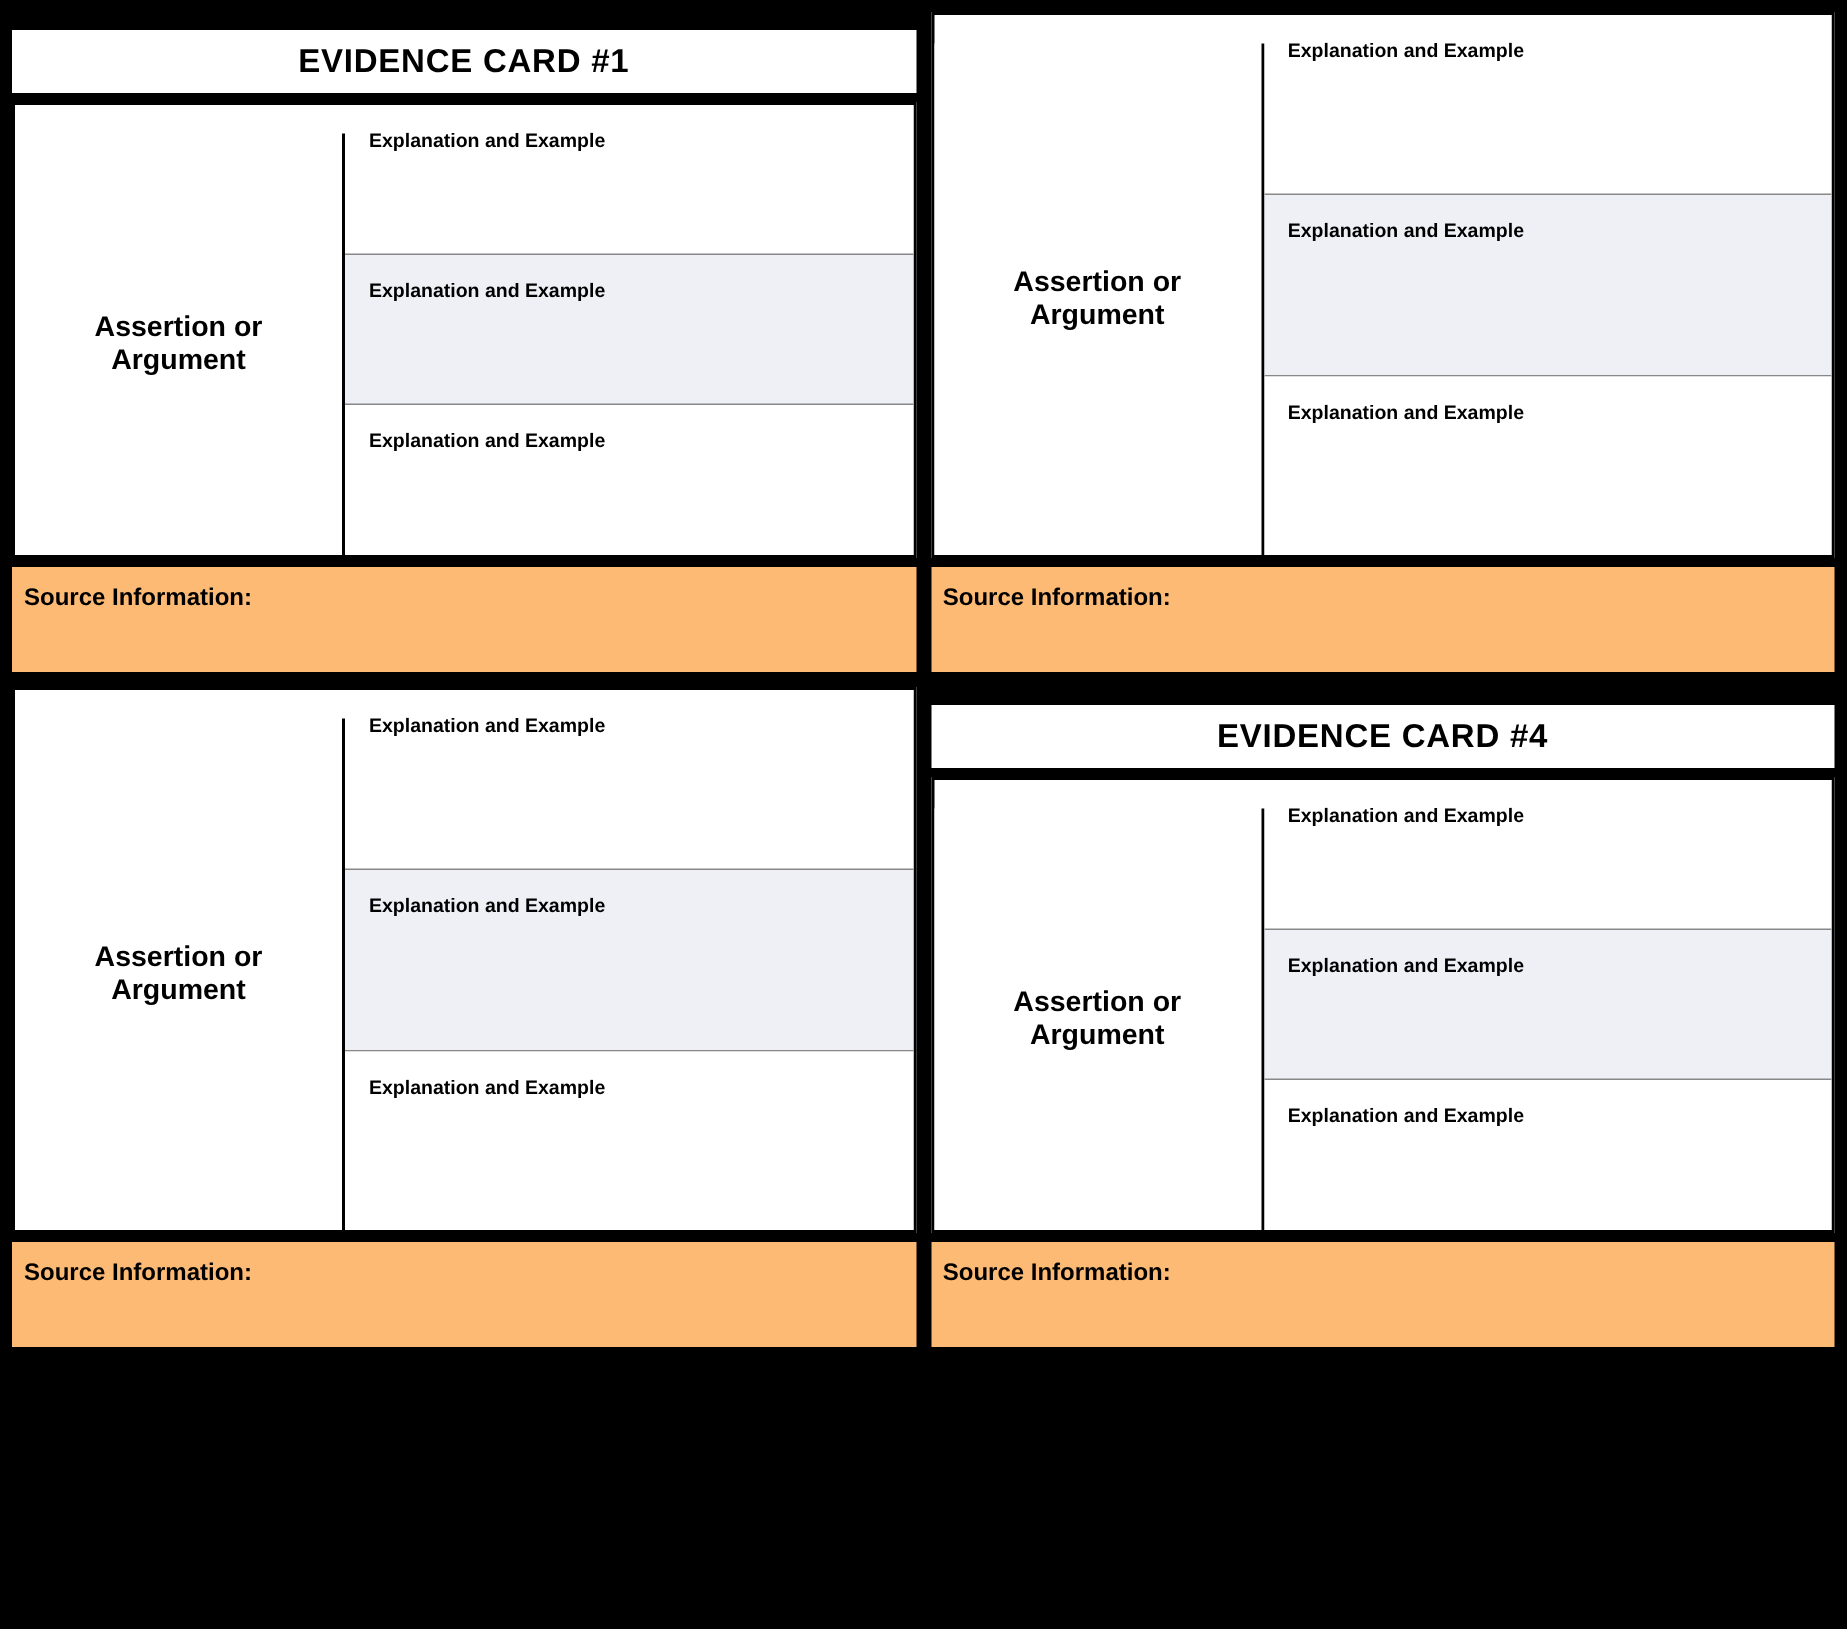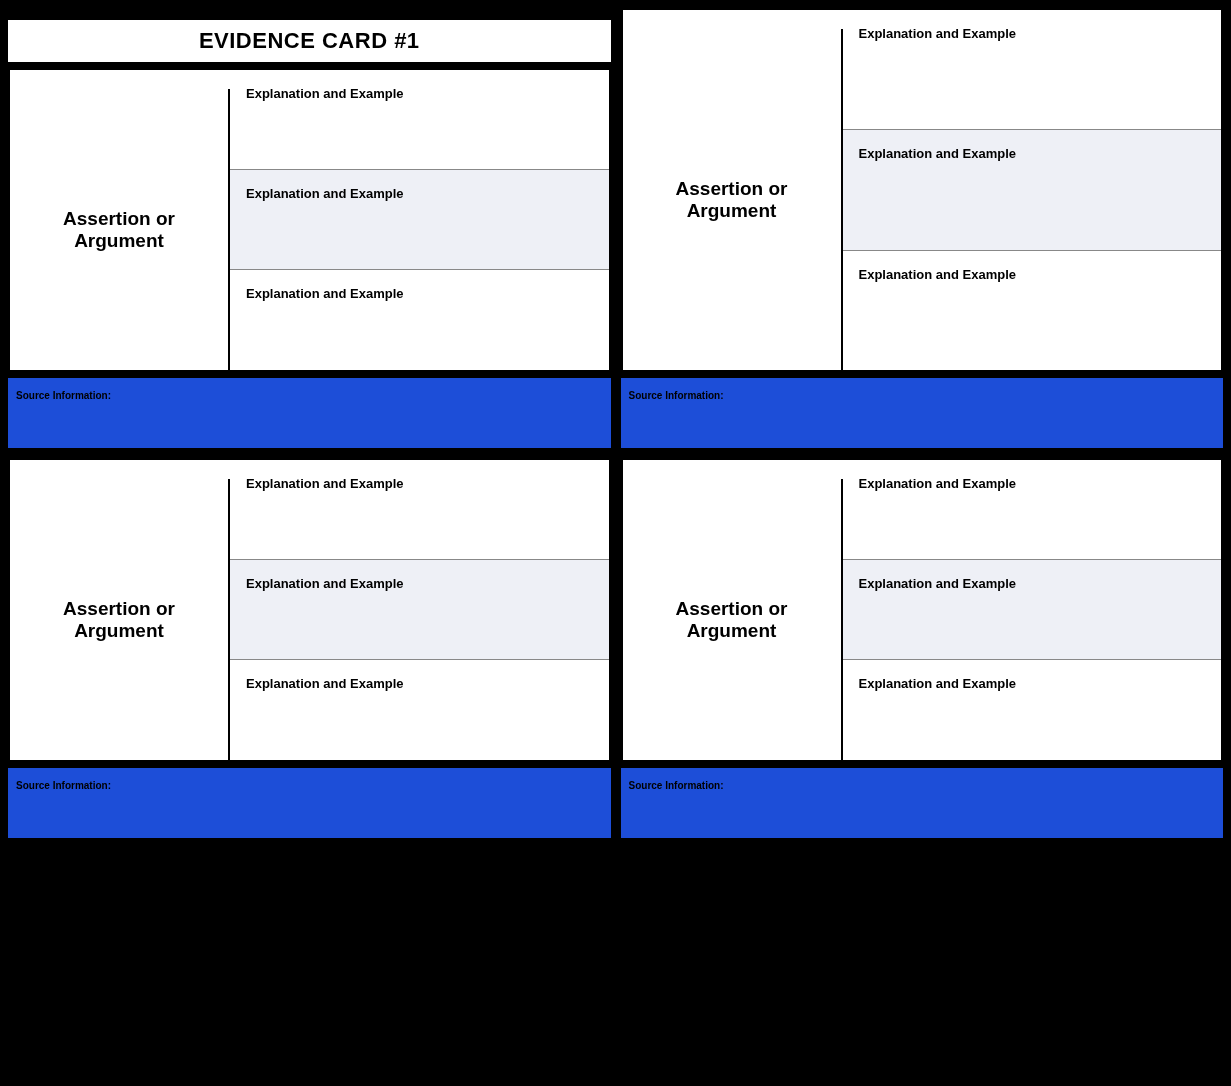--- a/index.html
+++ b/index.html
@@ -76,23 +76,23 @@
     .explanation-cell:last-child {
       border-bottom: none;
     }
     .explanation-cell.shaded {
       background: #eef0f6;
     }
     .explanation-cell.white {
       background: #fff;
     }
     .source-bar {
-      background: #1d4ed8;
+      background: #fdba74;
       padding: 12px 8px;
-      font-size: 10px;
+      font-size: 16px;
       font-weight: 700;
       font-family: Arial, sans-serif;
       min-height: 70px;
       display: flex;
       align-items: flex-start;
     }
   </style>
 </head>
 <body>
 
@@ -131,20 +131,21 @@
         </div>
         <div class="explanations-col">
           <div class="explanation-cell white">Explanation and Example</div>
           <div class="explanation-cell shaded">Explanation and Example</div>
           <div class="explanation-cell white">Explanation and Example</div>
         </div>
       </div>
       <div class="source-bar">Source Information:</div>
     </div>
     <div class="evidence-card">
+      <div class="card-title">EVIDENCE CARD #4</div>
       <div class="card-body">
         <div class="assertion-col">
           <div class="assertion-label">Assertion or Argument</div>
         </div>
         <div class="explanations-col">
           <div class="explanation-cell white">Explanation and Example</div>
           <div class="explanation-cell shaded">Explanation and Example</div>
           <div class="explanation-cell white">Explanation and Example</div>
         </div>
       </div>

